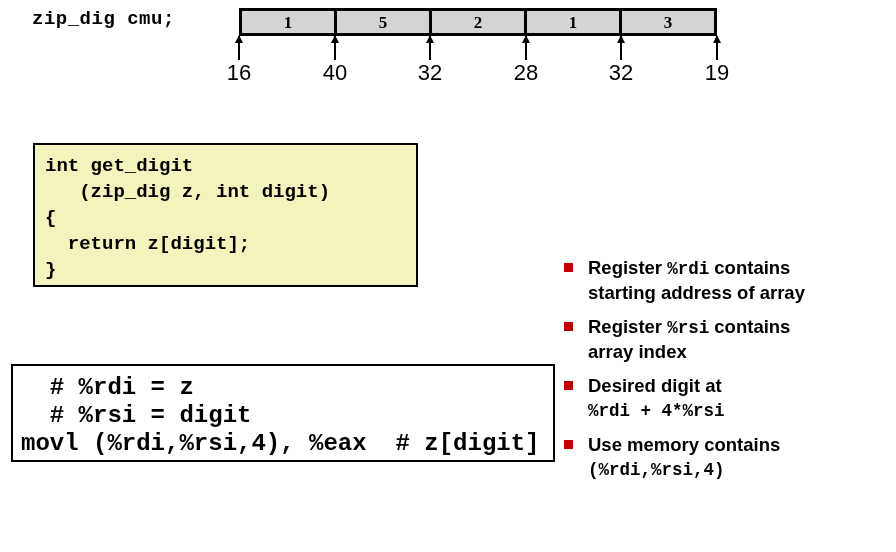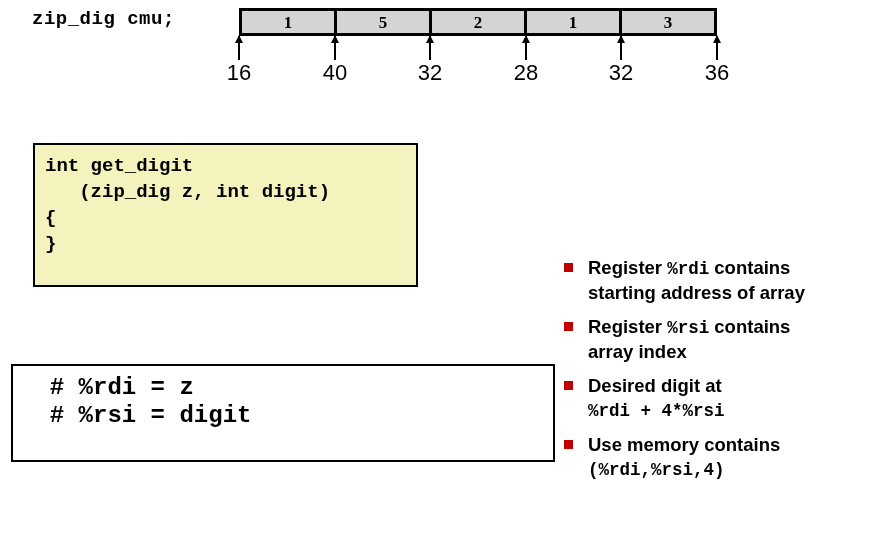--- a/index.html
+++ b/index.html
@@ -200,28 +200,28 @@
         <div class="tlabel">28</div>
       </div>
       <div class="tick" style="left: 382px;">
         <div class="stem"></div>
         <div class="head"></div>
         <div class="tlabel">32</div>
       </div>
       <div class="tick" style="left: 478px;">
         <div class="stem"></div>
         <div class="head"></div>
-        <div class="tlabel">36</div>
+        <div class="tlabel">19</div>
       </div>
     </div>
 </div>
 
-<div class="cbox" id="c-code-box"><div>int get_digit</div><div>   (zip_dig z, int digit)</div><div>{</div><div>}</div></div>
-
-<div class="asmbox" id="asm-code-box"><div>  # %rdi = z</div><div>  # %rsi = digit</div></div>
+<div class="cbox" id="c-code-box"><div>int get_digit</div><div>   (zip_dig z, int digit)</div><div>{</div><div>  return z[digit];</div><div>}</div></div>
+
+<div class="asmbox" id="asm-code-box"><div>  # %rdi = z</div><div>  # %rsi = digit</div><div>movl (%rdi,%rsi,4), %eax  # z[digit]</div></div>
 
 <div class="bullets" id="bullet-list">
     <div class="bullet">
       <span class="marker" style="background: rgb(192, 0, 0);"></span>
       <span class="line"><span>Register </span><span class="mono">%rdi</span><span> contains</span></span>
       <span class="line"><span>starting address of array</span></span>
     </div>
     <div class="bullet">
       <span class="marker" style="background: rgb(192, 0, 0);"></span>
       <span class="line"><span>Register </span><span class="mono">%rsi</span><span> contains</span></span>

